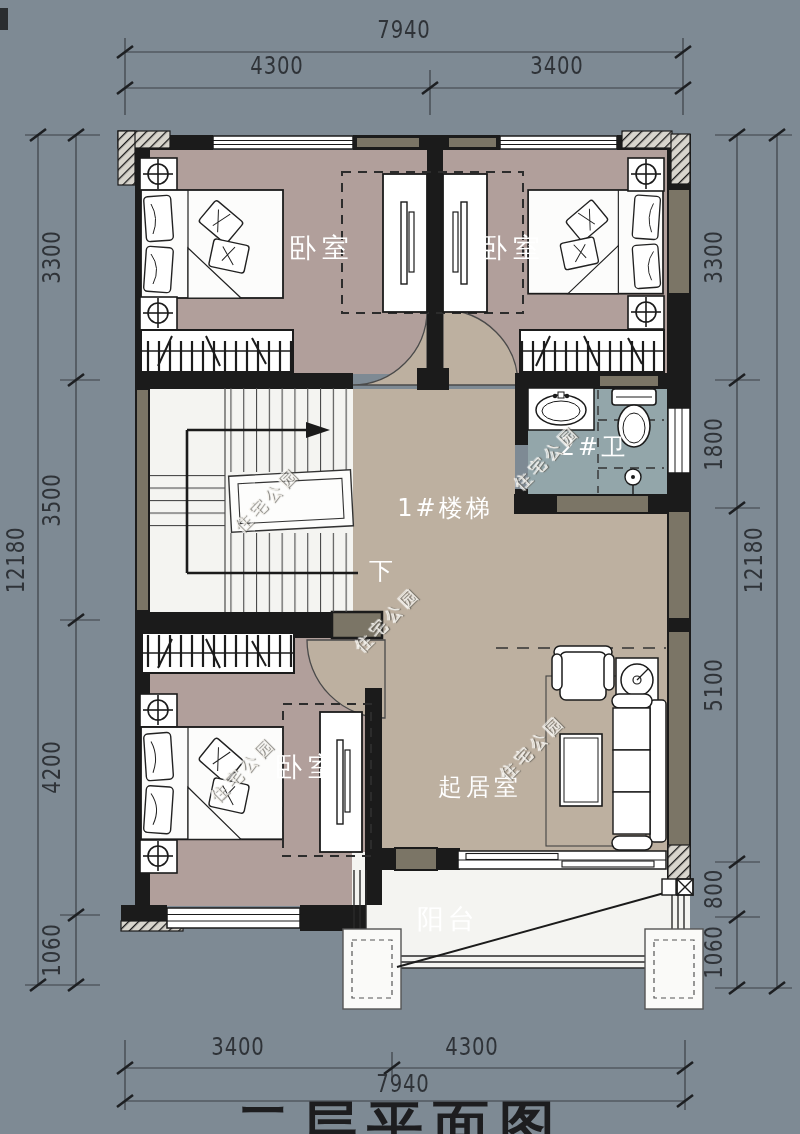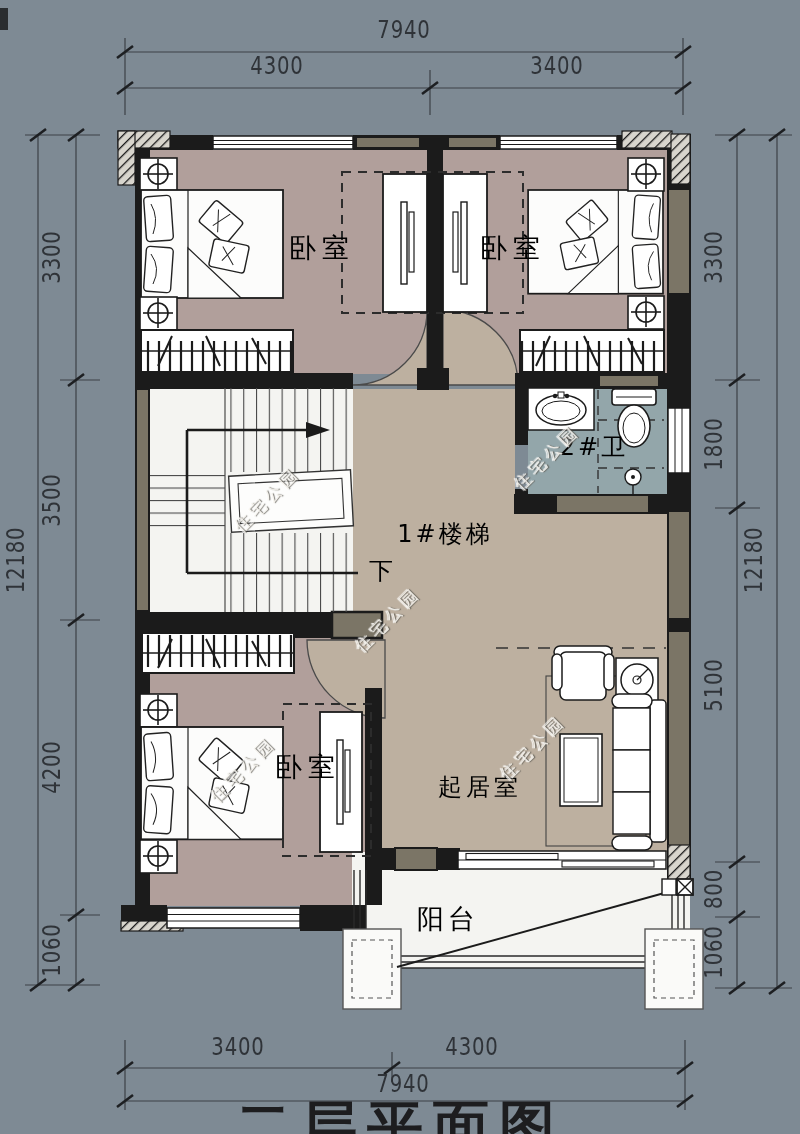--- a/index.html
+++ b/index.html
@@ -1,21 +1,21 @@
 <!DOCTYPE html>
 <html><head>
 <meta charset="utf-8">
 <style>
   html,body{margin:0;padding:0;background:#7e8a94;}
   #stage{position:relative;width:800px;height:1134px;overflow:hidden;background:#7e8a94;
          font-family:"DejaVu Sans","Liberation Sans",sans-serif;}
   #plan-svg{position:absolute;left:0;top:0;}
   .lbl{position:absolute;transform:translate(-50%,-50%);color:#26262a;white-space:nowrap;
        font-family:"DejaVu Sans","Liberation Sans",sans-serif;}
-  .room-lbl{font-size:27px;letter-spacing:6px;color:#000000;}
+  .room-lbl{font-size:27px;letter-spacing:6px;color:#ffffff;}
   .room-lbl.small{font-size:24px;letter-spacing:3px;}
   .dim{font-size:24px;color:#2f3338;letter-spacing:1px;
        transform:translate(-50%,-50%) scaleX(0.82);}
   .dim.vert{transform:translate(-50%,-50%) rotate(-90deg) scaleX(0.82);}
   .wm{position:absolute;transform:translate(-50%,-50%) rotate(-45deg);
       font-size:17px;letter-spacing:4px;color:rgba(248,246,240,0.85);
       text-shadow:1px 1px 1px rgba(90,88,80,0.8),-1px -1px 1px rgba(255,255,255,0.9);
       white-space:nowrap;}
   .title{position:absolute;transform:translate(-50%,-50%);font-size:56px;font-weight:bold;
          letter-spacing:10px;color:#1d1d1f;white-space:nowrap;}
@@ -375,21 +375,21 @@
         <path d="M729 923 L745 911"></path>
         <path d="M729 994 L745 982"></path>
     <path d="M769 141 L785 129"></path>
         <path d="M769 994 L785 982"></path>
   </g>
 </svg>
 
 <div class="lbl room-lbl" style="left:322px;top:248px">卧室</div>
 <div class="lbl room-lbl" style="left:513px;top:248px">卧室</div>
 <div class="lbl room-lbl small" style="left:594px;top:447px">2#卫</div>
-<div class="lbl room-lbl small" style="left:445px;top:534px">1#楼梯</div>
+<div class="lbl room-lbl small" style="left:445px;top:508px">1#楼梯</div>
 <div class="lbl room-lbl small" style="left:381px;top:571px;letter-spacing:0">下</div>
 <div class="lbl room-lbl" style="left:308px;top:767px">卧室</div>
 <div class="lbl room-lbl small" style="left:480px;top:787px;letter-spacing:4px">起居室</div>
 <div class="lbl room-lbl" style="left:448px;top:919px;letter-spacing:4px">阳台</div>
 
 <div class="lbl dim" style="left:404px;top:30px">7940</div>
 <div class="lbl dim" style="left:277px;top:66px">4300</div>
 <div class="lbl dim" style="left:557px;top:66px">3400</div>
 
 <div class="lbl dim" style="left:238px;top:1047px">3400</div>

